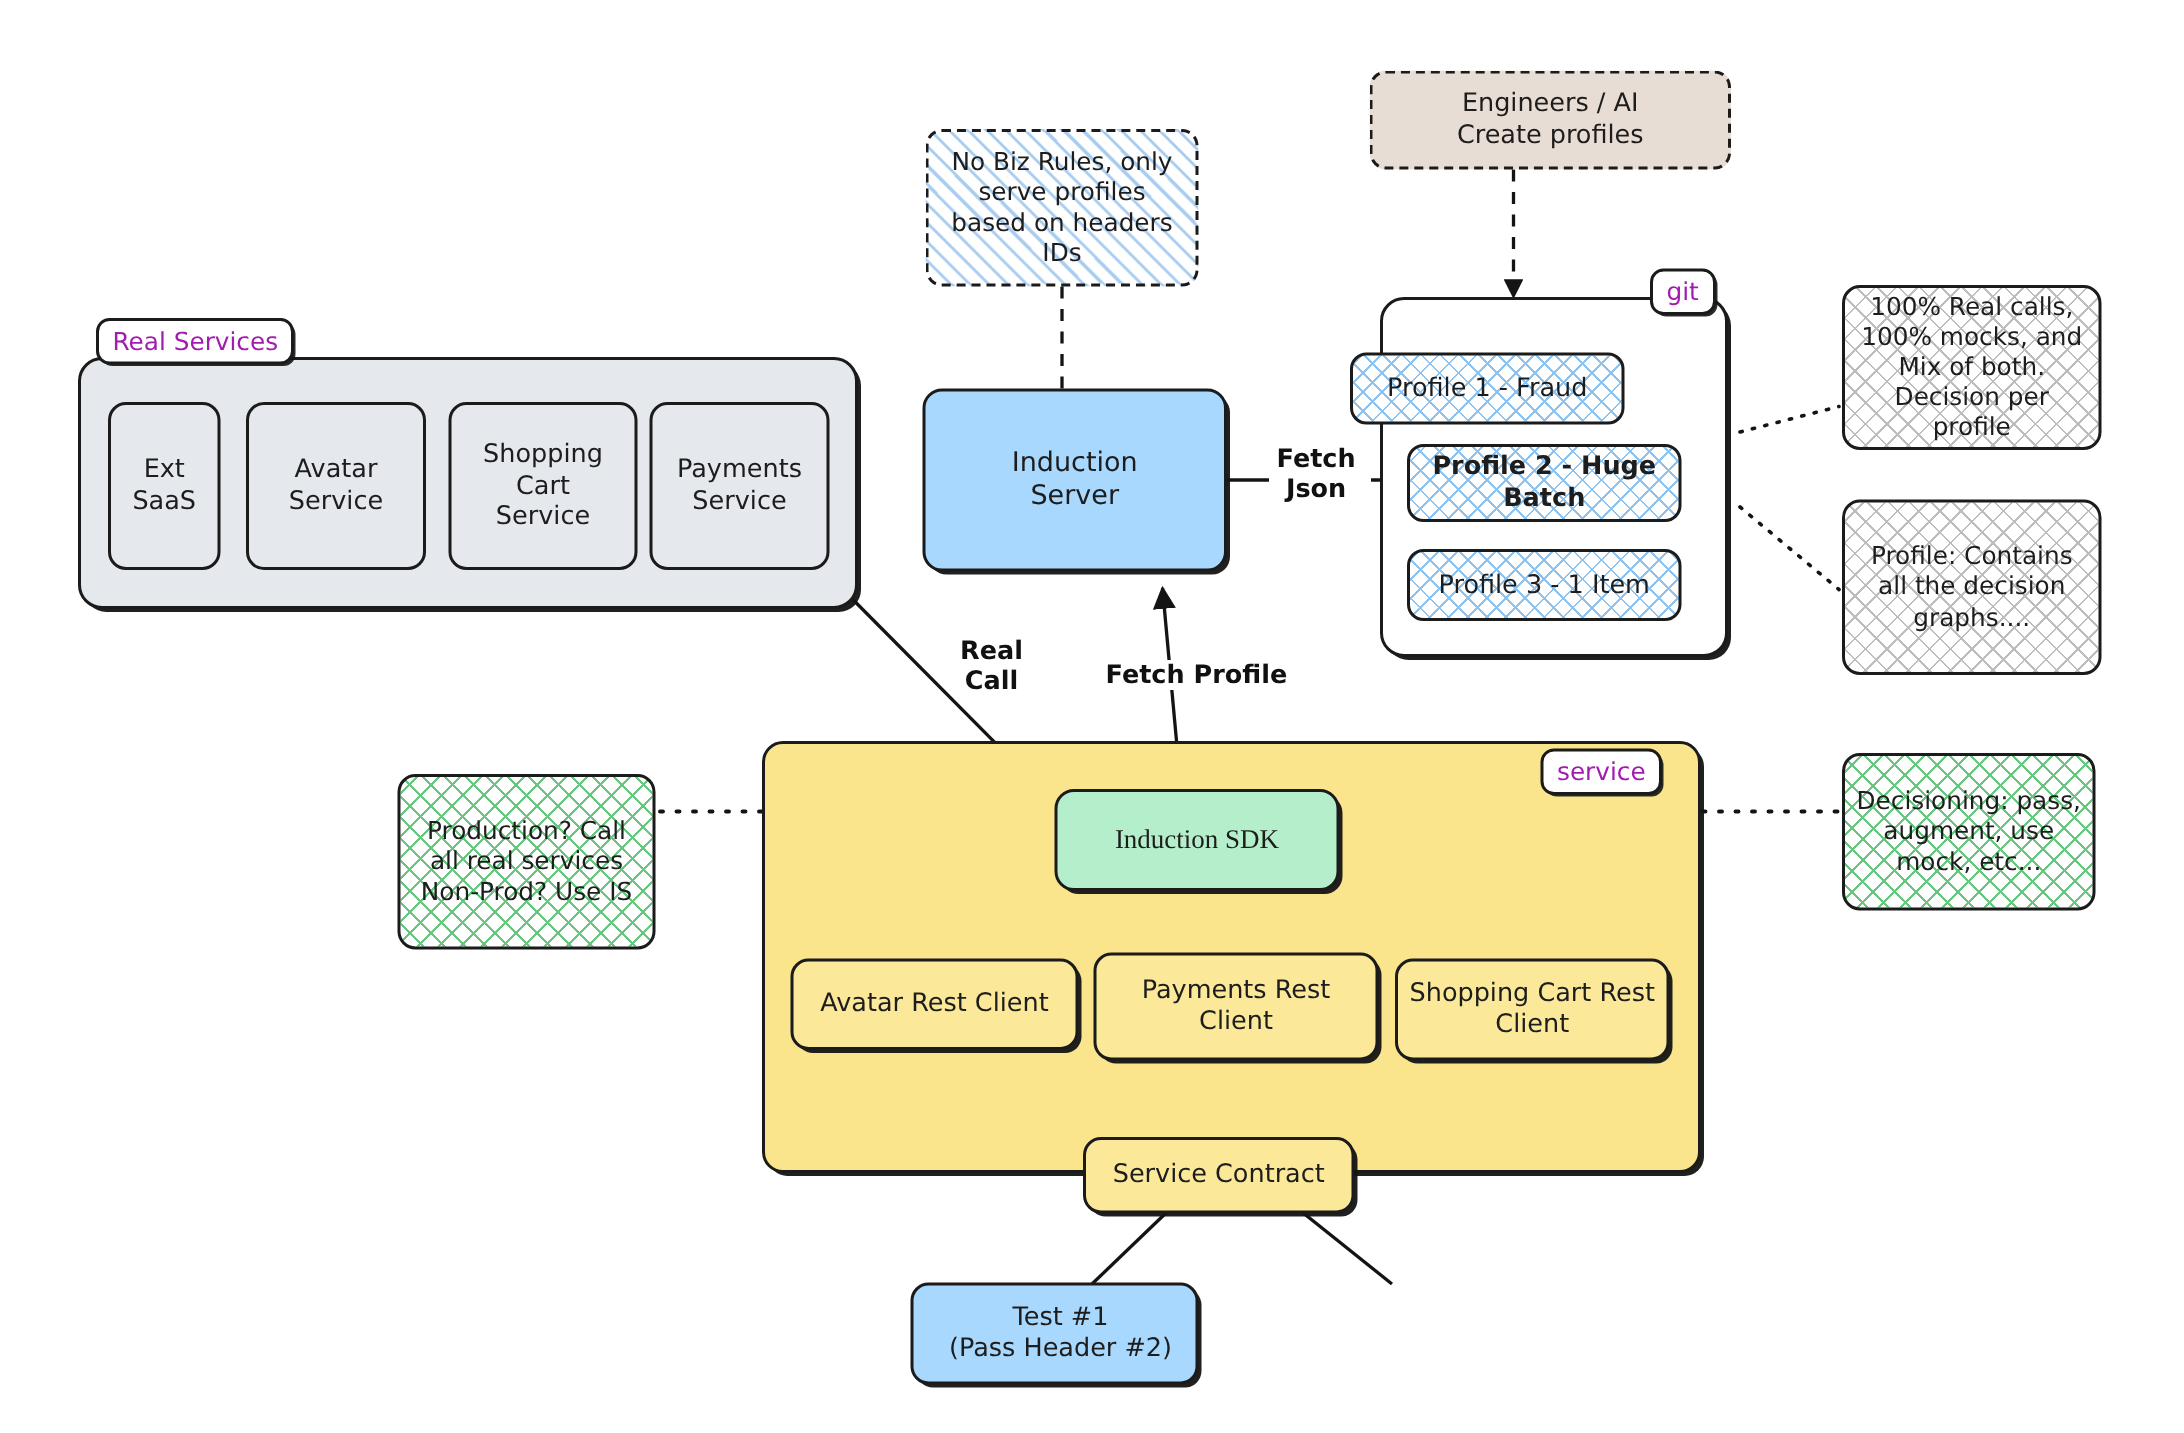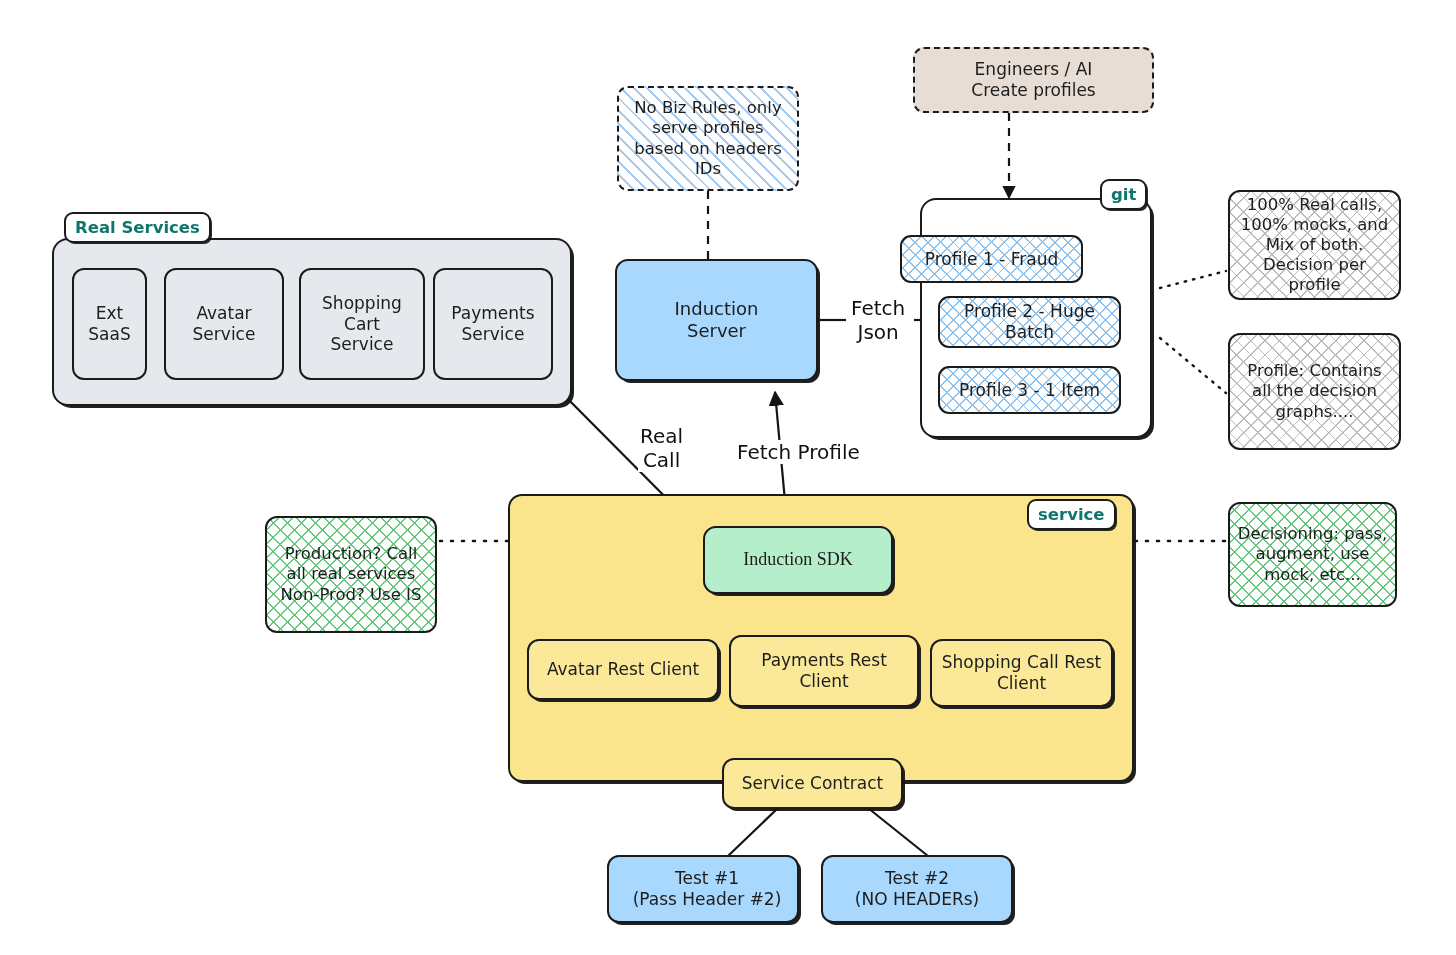--- a/index.html
+++ b/index.html
@@ -73,46 +73,46 @@
     background-image:
       repeating-linear-gradient(45deg,  #67c77f 0px, #67c77f 1.4px, rgba(255,255,255,0) 1.4px, rgba(255,255,255,0) 10px),
       repeating-linear-gradient(-45deg, #67c77f 0px, #67c77f 1.4px, rgba(255,255,255,0) 1.4px, rgba(255,255,255,0) 10px);
   }
 
   .dashed-border { border-style: dashed; border-width: 2.4px; }
 
   
   .edge-label {
     position: absolute;
-    font-size: 20px;
+    font-size: 17px;
     color: #111111;
     font-family: "DejaVu Sans", sans-serif;
     white-space: pre-line;
     text-align: center;
     line-height: 1.2;
     background: #ffffff;
     padding: 0 2px;
+    font-weight: bold;
   }
 
   
   .grouptag {
     position: absolute;
     box-sizing: border-box;
     border: 2.2px solid #1b1b1b;
     border-radius: 9px;
     background: #ffffff;
     font-size: 16.5px;
-    color: #0f766e;
+    color: #a21caf;
     padding: 4px 9px;
     display: flex;
     align-items: center;
     justify-content: center;
     white-space: nowrap;
     box-shadow: 2px 2px 0 -1px rgba(20,20,20,0.9);
-    font-weight: bold;
   }
 
   svg.wires {
     position: absolute;
     left: 0; top: 0;
     width: 1456px;
     height: 955px;
     pointer-events: none;
   }
 </style>
@@ -191,21 +191,21 @@
 
   <div class="node fill-blue shadowed" style="left:615px; top:259px; width:203px; height:122px; font-size:18px; border-radius:13px;">Induction
 Server</div>
 
   <div class="node fill-white shadowed" style="left:920px; top:198px; width:232px; height:240px; border-radius:16px;"></div>
 
   <div class="grouptag" style="left:1100px; top:179px;">git</div>
 
   <div class="node hatch-blue-cross" style="left:900px; top:235px; width:183px; height:48px; font-size:17px; border-radius:11px;">Profile 1 - Fraud</div>
 
-  <div class="node hatch-blue-cross" style="left:938px; top:296px; width:183px; height:52px; font-size:17px; border-radius:11px;">Profile 2 - Huge
+  <div class="node hatch-blue-cross" style="left:938px; top:296px; width:183px; height:52px; font-size:17px; border-radius:11px;font-weight:bold;">Profile 2 - Huge
 Batch</div>
 
   <div class="node hatch-blue-cross" style="left:938px; top:366px; width:183px; height:48px; font-size:17px; border-radius:11px;">Profile 3 - 1 Item</div>
 
   <div class="node hatch-grey-cross" style="left:1228px; top:190px; width:173px; height:110px; font-size:16.5px; border-radius:12px;">100% Real calls,
 100% mocks, and
 Mix of both.
 Decision per
 profile</div>
 
@@ -217,38 +217,36 @@
 
   <div class="grouptag fill-yellow2" style="left:1027px; top:499px;">service</div>
 
   <div class="node fill-green shadowed" style="left:703px; top:526px; width:190px; height:68px; font-size:18px; border-radius:13px;">Induction SDK</div>
 
   <div class="node fill-yellow2 shadowed" style="left:527px; top:639px; width:192px; height:61px; font-size:17px; border-radius:12px;">Avatar Rest Client</div>
 
   <div class="node fill-yellow2 shadowed" style="left:729px; top:635px; width:190px; height:72px; font-size:17px; border-radius:12px;">Payments Rest
 Client</div>
 
-  <div class="node fill-yellow2 shadowed" style="left:930px; top:639px; width:183px; height:68px; font-size:17px; border-radius:12px;">Shopping Call Rest
+  <div class="node fill-yellow2 shadowed" style="left:930px; top:639px; width:183px; height:68px; font-size:17px; border-radius:12px;">Shopping Cart Rest
 Client</div>
 
   <div class="node fill-yellow2 shadowed" style="left:722px; top:758px; width:181px; height:51px; font-size:17px; border-radius:12px;">Service Contract</div>
 
   <div class="node hatch-green-cross" style="left:265px; top:516px; width:172px; height:117px; font-size:16.5px; border-radius:12px;">Production? Call
 all real services
 Non-Prod? Use IS</div>
 
   <div class="node hatch-green-cross" style="left:1228px; top:502px; width:169px; height:105px; font-size:16.5px; border-radius:12px;">Decisioning: pass,
 augment, use
 mock, etc...</div>
 
   <div class="node fill-blue shadowed" style="left:607px; top:855px; width:192px; height:68px; font-size:17px; border-radius:12px;padding-left:15px;">Test #1
 (Pass Header #2)</div>
 
-  <div class="node fill-blue shadowed" style="left:821px; top:855px; width:192px; height:68px; font-size:17px; border-radius:12px;">Test #2
-(NO HEADERs)</div>
 
   <div class="edge-label" style="left:849px; top:296px;">Fetch
 Json</div>
 
   <div class="edge-label" style="left:638px; top:424px;">Real
 Call</div>
 
   <div class="edge-label" style="left:735px; top:440px;">Fetch Profile</div>
 
 </div>

